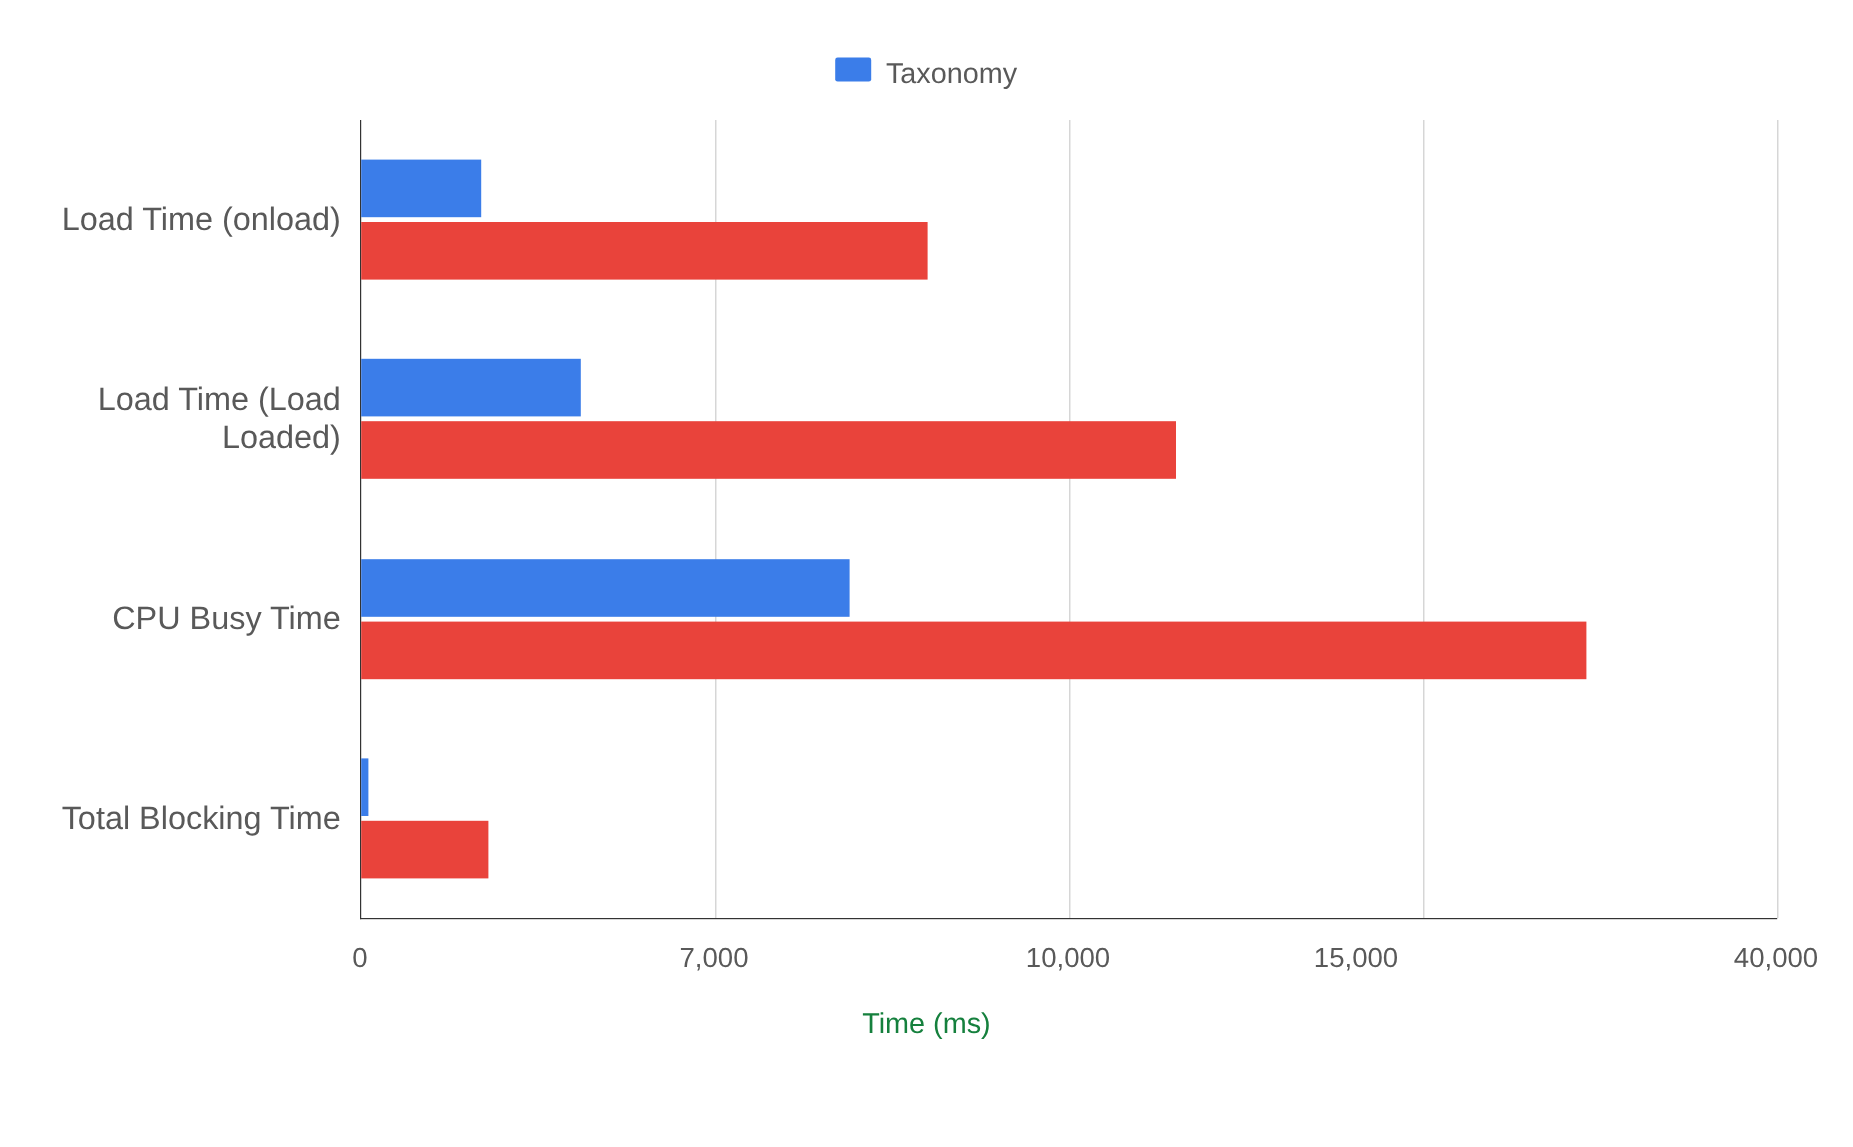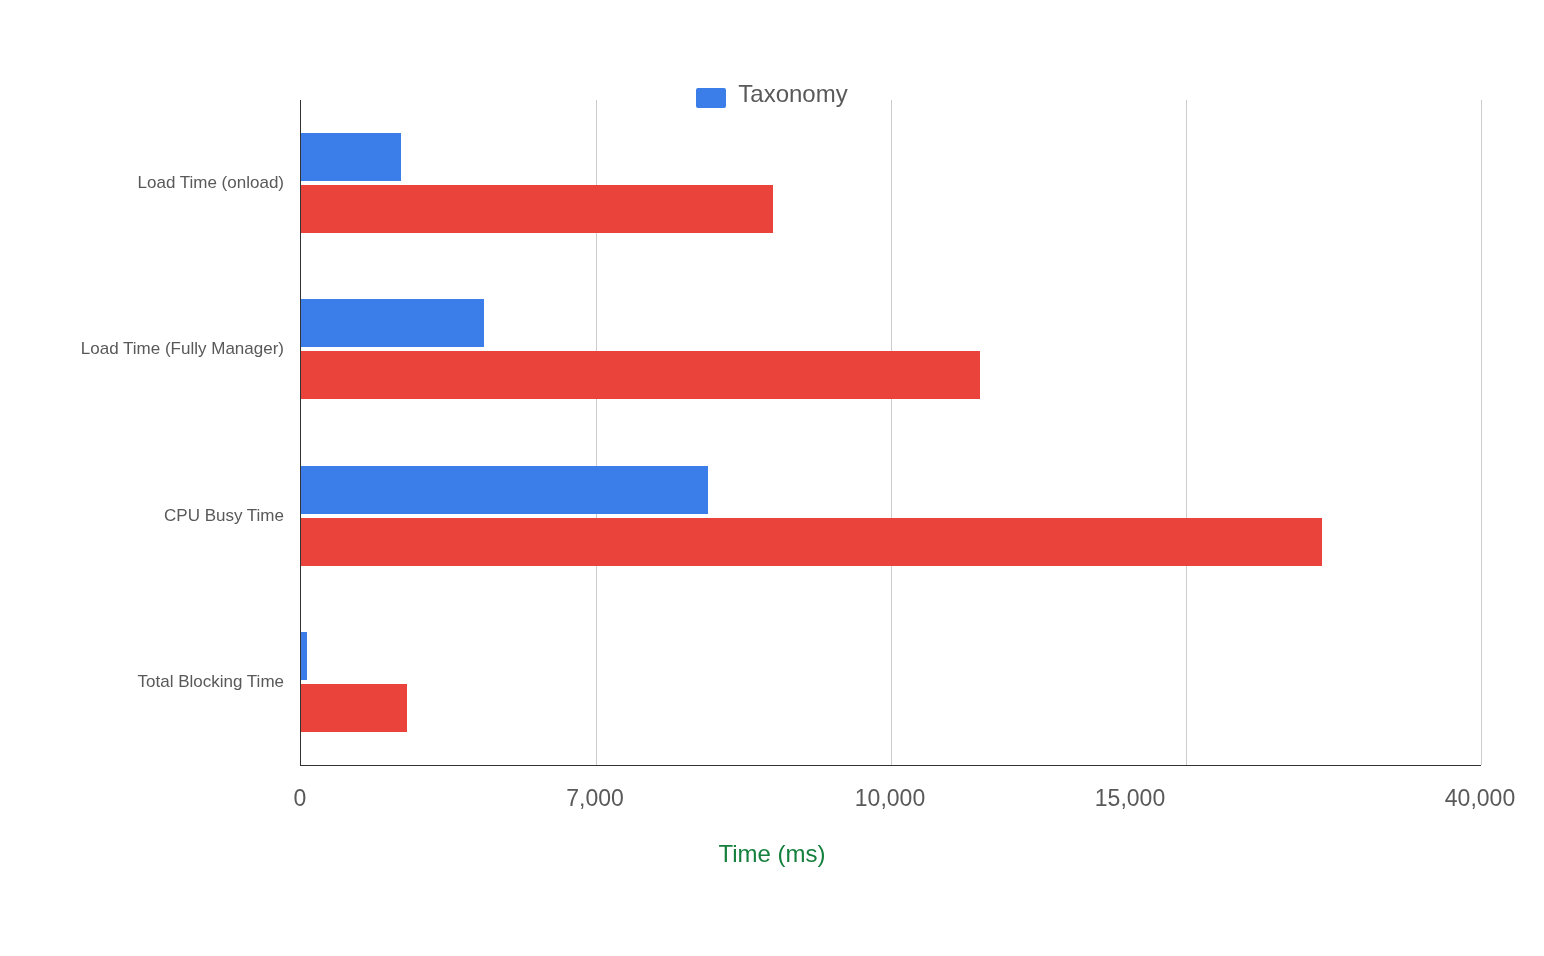--- a/index.html
+++ b/index.html
@@ -25,23 +25,22 @@
     left: 0;
     width: 1544px;
     display: flex;
     justify-content: center;
     gap: 40px;
     font-size: 24px;
     color: #595959;
   }
   .legend-item {
     display: flex;
-    align-items: flex-end;
+    align-items: flex-start;
     gap: 12px;
-    margin-top: 32px;
   }
   .legend-swatch {
     width: 30px;
     height: 20px;
     border-radius: 2px;
   }
   
   .plot {
     position: absolute;
     left: 300px;   
@@ -64,21 +63,21 @@
     height: 48px;
   }
   .bar.blue { background: #3B7DE9; }
   .bar.red  { background: #E9433B; }
   
   .cat-label {
     position: absolute;
     right: 1260px; 
     width: 280px;
     text-align: right;
-    font-size: 17px;
+    font-size: 27px;
     color: #595959;
     transform: translateY(-50%);
   }
   
   .tick-label {
     position: absolute;
     top: 785px;
     font-size: 23px;
     color: #595959;
     transform: translateX(-50%);
@@ -120,21 +119,21 @@
     <div class="bar red" style="top:251.375px;width:678.5px;background:#E9433B"></div>
 
     <div class="bar blue" style="top:365.625px;width:407.09999999999997px;background:#3B7DE9"></div>
     <div class="bar red" style="top:417.625px;width:1020.7px;background:#E9433B"></div>
 
     <div class="bar blue" style="top:531.875px;width:5.9px;background:#3B7DE9"></div>
     <div class="bar red" style="top:583.875px;width:106.2px;background:#E9433B"></div>
   </div>
 
   <div class="cat-label" style="top:183.125px">Load Time (onload)</div>
-  <div class="cat-label" style="top:349.375px">Load Time (Fully Manager)</div>
+  <div class="cat-label" style="top:349.375px">Load Time (Load Loaded)</div>
   <div class="cat-label" style="top:681.875px">Total Blocking Time</div>
   <div class="cat-label" style="top:515.625px">CPU Busy Time</div>
 
   <div class="tick-label" style="left:300px">0</div>
   <div class="tick-label" style="left:595px">7,000</div>
   <div class="tick-label" style="left:890px">10,000</div>
   <div class="tick-label" style="left:1130px">15,000</div>
   <div class="tick-label" style="left:1480px">40,000</div>
 
   <div class="x-axis-title">Time (ms)</div>

